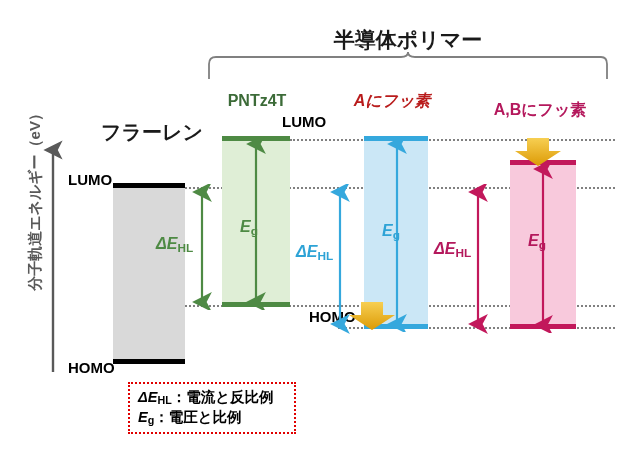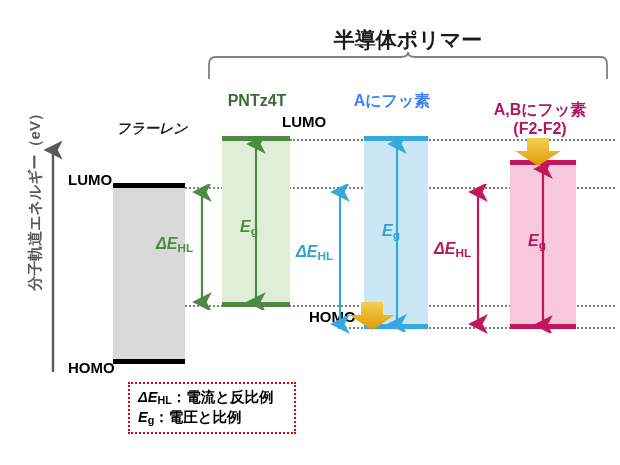--- a/index.html
+++ b/index.html
@@ -28,23 +28,23 @@
   }
 
   
   #polymer-title{
     left:208px;top:28px;width:400px;text-align:center;
     font-size:21px;font-weight:bold;color:#1a1a1a;
   }
 
   
   .col-title{font-size:16px;font-weight:bold;text-align:center;}
-  #t-fullerene{left:92px;top:120px;width:120px;color:#1a1a1a;font-size:14px;line-height:1.22;font-style:italic;}
+  #t-fullerene{left:92px;top:120px;width:120px;color:#1a1a1a;font-size:20px;line-height:1.22;}
   #t-pntz{left:205px;top:92px;width:104px;color:#3c6b38;}
-  #t-blue{left:330px;top:92px;width:124px;color:#3b82f6;}
+  #t-blue{left:330px;top:92px;width:124px;color:#b91c1c;font-style:italic;}
   #t-pink{left:470px;top:92px;width:140px;color:#b4185c;line-height:1.2;margin-top:8px;}
 
   
   .edge-lbl{font-size:15px;font-weight:bold;color:#000;}
   #lumo-f{left:68px;top:172px;}
   #homo-f{left:68px;top:360px;}
   #lumo-p{left:282px;top:114px;}
   #homo-p{left:309px;top:309px;}
 
   
@@ -113,21 +113,20 @@
     <path d="M4,27 L4,12 Q4,5 11,5 L196,5 Q203,5 203,0 Q203,5 210,5 L396,5 Q402,5 402,12 L402,27" fill="none" stroke="#808080" stroke-width="1.8"></path>
   </svg>
 
   <div class="abs col-title lbl" id="t-fullerene">
     <div>フラーレン</div>
   </div>
   <div class="abs col-title lbl" id="t-pntz">PNTz4T</div>
   <div class="abs col-title lbl" id="t-blue">Aにフッ素</div>
   <div class="abs col-title lbl" id="t-pink">
     <div>A,Bにフッ素</div>
-    <div>(F2-F2)</div>
   </div>
 
   <div class="abs guide" id="guide-lumo-f"></div>
   <div class="abs guide" id="guide-lumo-p"></div>
   <div class="abs guide" id="guide-homo-p"></div>
   <div class="abs guide" id="guide-homo-b"></div>
 
   <div class="abs bar" id="bar-fullerene"></div>
   <div class="abs" id="cap-f-top"></div>
   <div class="abs" id="cap-f-bot"></div>

